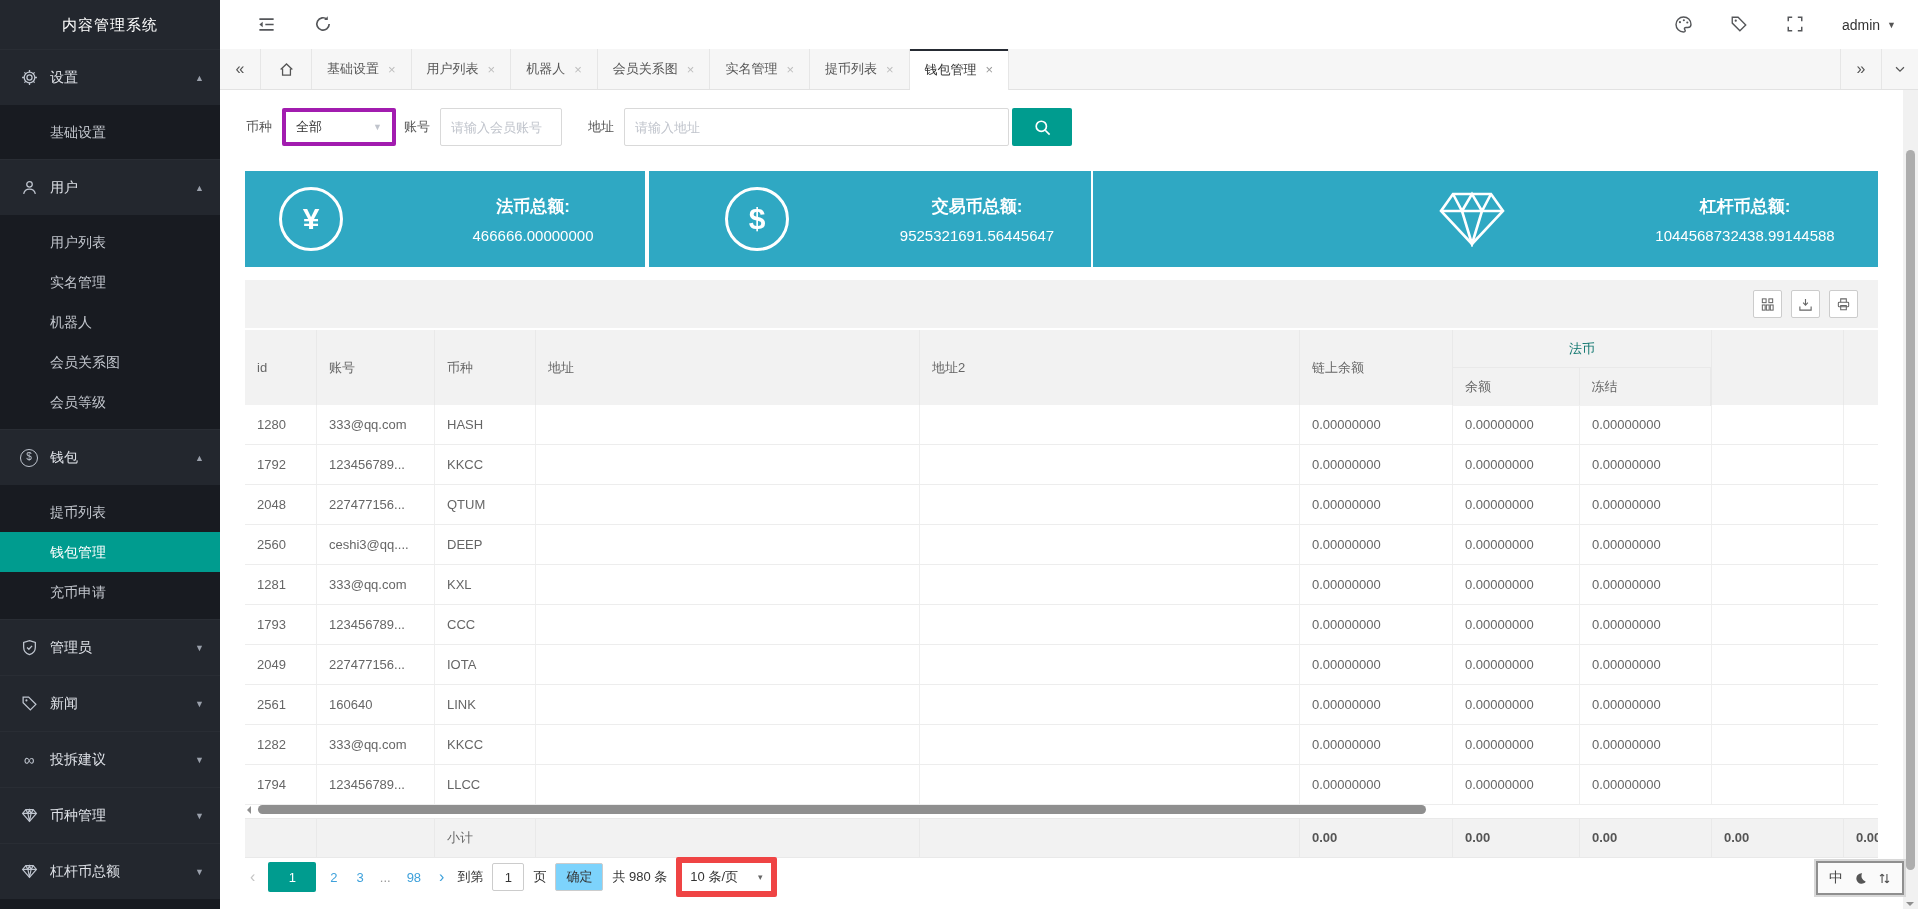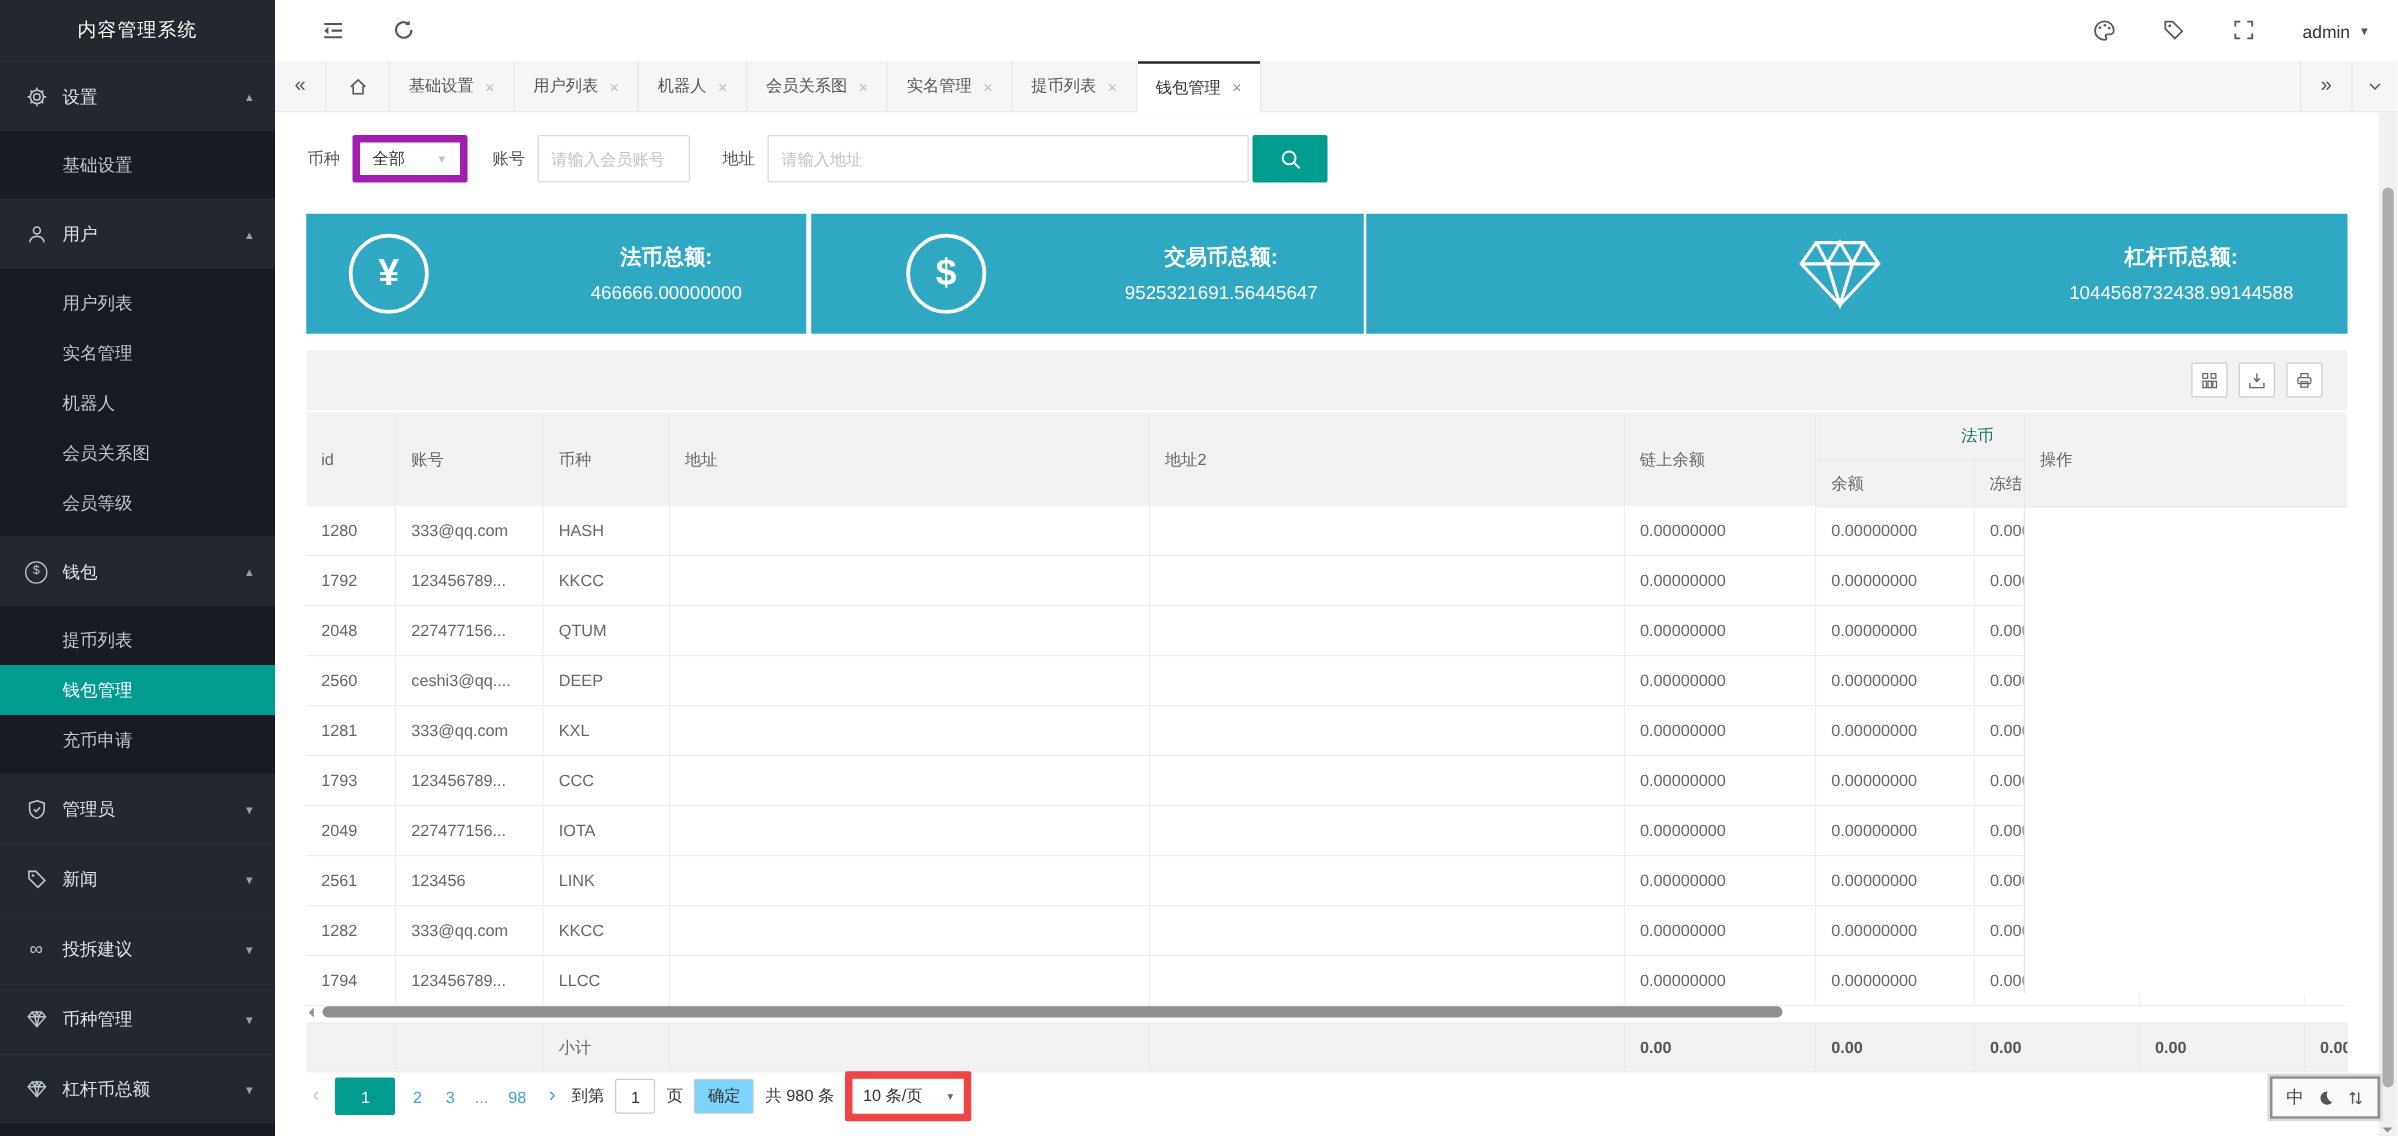--- a/index.html
+++ b/index.html
@@ -35,21 +35,21 @@
   .tab.active{background:#fff;box-shadow:inset 0 2px 0 #262b33;color:#333;margin-bottom:-1px;}
   .tab.active .x{color:#999;}
   .tbar-right{margin-left:auto;display:flex;align-items:stretch;}
   .tbar-right .tnav{border-right:none;border-left:1px solid #e6e6e6;}
   .tbar-right .tnav.small{width:36px;}
   
   .content{position:absolute;left:220px;top:90px;width:1683px;height:819px;background:#fff;}
   
   .filterbar{position:absolute;left:26px;top:18px;height:38px;display:flex;align-items:center;}
   .flabel{color:#555;margin-right:10px;}
-  .fselect{width:92px;height:38px;border:6px solid #a21caf;border-radius:2px;display:flex;align-items:center;padding:0 10px;box-sizing:border-box;color:#333;margin-right:20px;cursor:pointer;}
+  .fselect{width:114px;height:38px;border:4px solid #a21caf;border-radius:2px;display:flex;align-items:center;padding:0 10px;box-sizing:border-box;color:#333;margin-right:8px;cursor:pointer;}
   .fselect .sel-caret{margin-left:auto;font-size:9px;color:#c0c4cc;}
   .finput{height:38px;border:1px solid #d9d9d9;border-radius:2px;padding:0 10px;box-sizing:border-box;font-size:13px;color:#333;outline:none;margin-right:26px;font-family:inherit;}
   .finput::placeholder{color:#c0c4cc;}
   .f-acct{width:122px;}
   .f-addr{width:385px;margin-right:0;}
   .fsearch{width:60px;height:38px;background:#009c8f;border:none;border-radius:2px;margin-left:3px;display:flex;align-items:center;justify-content:center;cursor:pointer;}
   
   .card{position:absolute;top:81px;height:96px;background:#2fa8c3;color:#fff;}
   .card1{left:25px;width:400px;}
   .card2{left:429px;width:442px;}
@@ -479,21 +479,21 @@
             <div class="td c4"></div>
             <div class="td c5"></div>
             <div class="td c6">0.00000000</div>
             <div class="td c7">0.00000000</div>
             <div class="td c8">0.00000000</div>
             <div class="td c9"></div>
             <div class="td c10"></div>
           </div>
         <div class="tr">
             <div class="td c1">2561</div>
-            <div class="td c2">123456</div>
+            <div class="td c2">160640</div>
             <div class="td c3">LINK</div>
             <div class="td c4"></div>
             <div class="td c5"></div>
             <div class="td c6">0.00000000</div>
             <div class="td c7">0.00000000</div>
             <div class="td c8">0.00000000</div>
             <div class="td c9"></div>
             <div class="td c10"></div>
           </div>
         <div class="tr">
@@ -515,23 +515,20 @@
             <div class="td c4"></div>
             <div class="td c5"></div>
             <div class="td c6">0.00000000</div>
             <div class="td c7">0.00000000</div>
             <div class="td c8">0.00000000</div>
             <div class="td c9"></div>
             <div class="td c10"></div>
           </div>
       </div>
 
-      <div class="ops-fixed">
-        <div class="ops-head">操作</div>
-      </div>
 
       <div class="hscroll">
         <span class="h-arrow"></span>
         <span class="h-thumb"></span>
       </div>
 
       <div class="tsum">
         <div class="td c1"></div>
         <div class="td c2"></div>
         <div class="td c3">小计</div>

